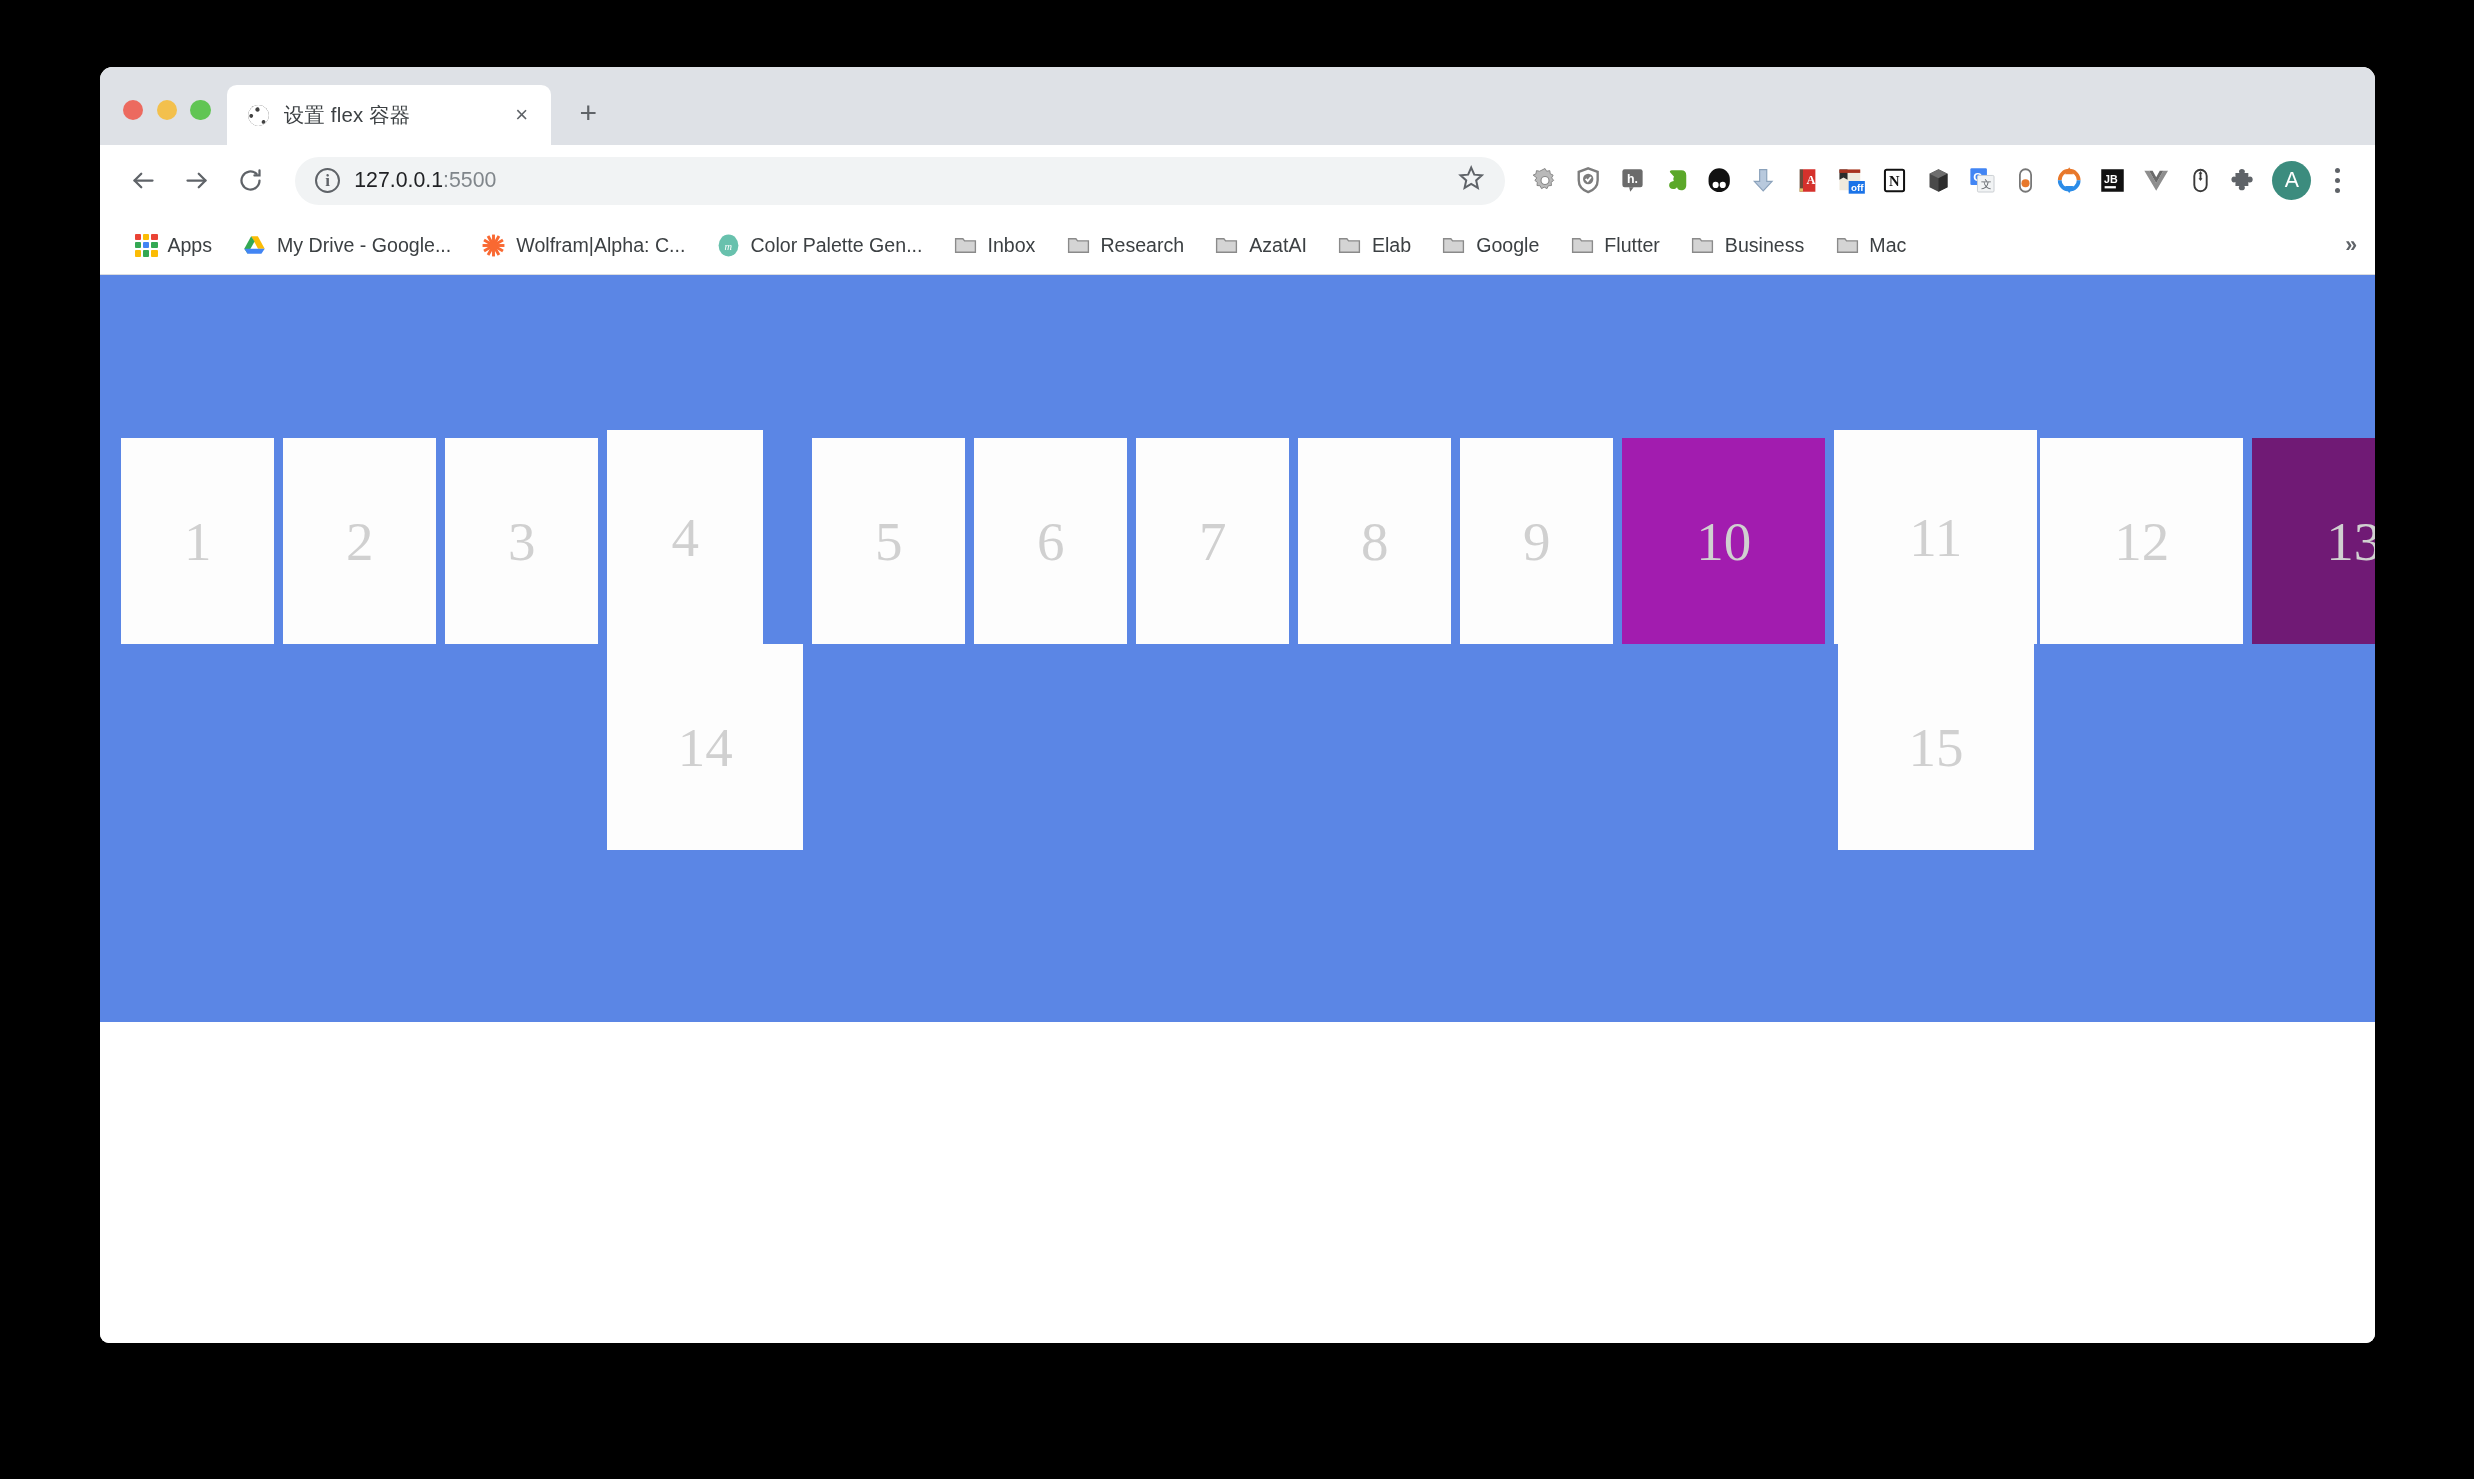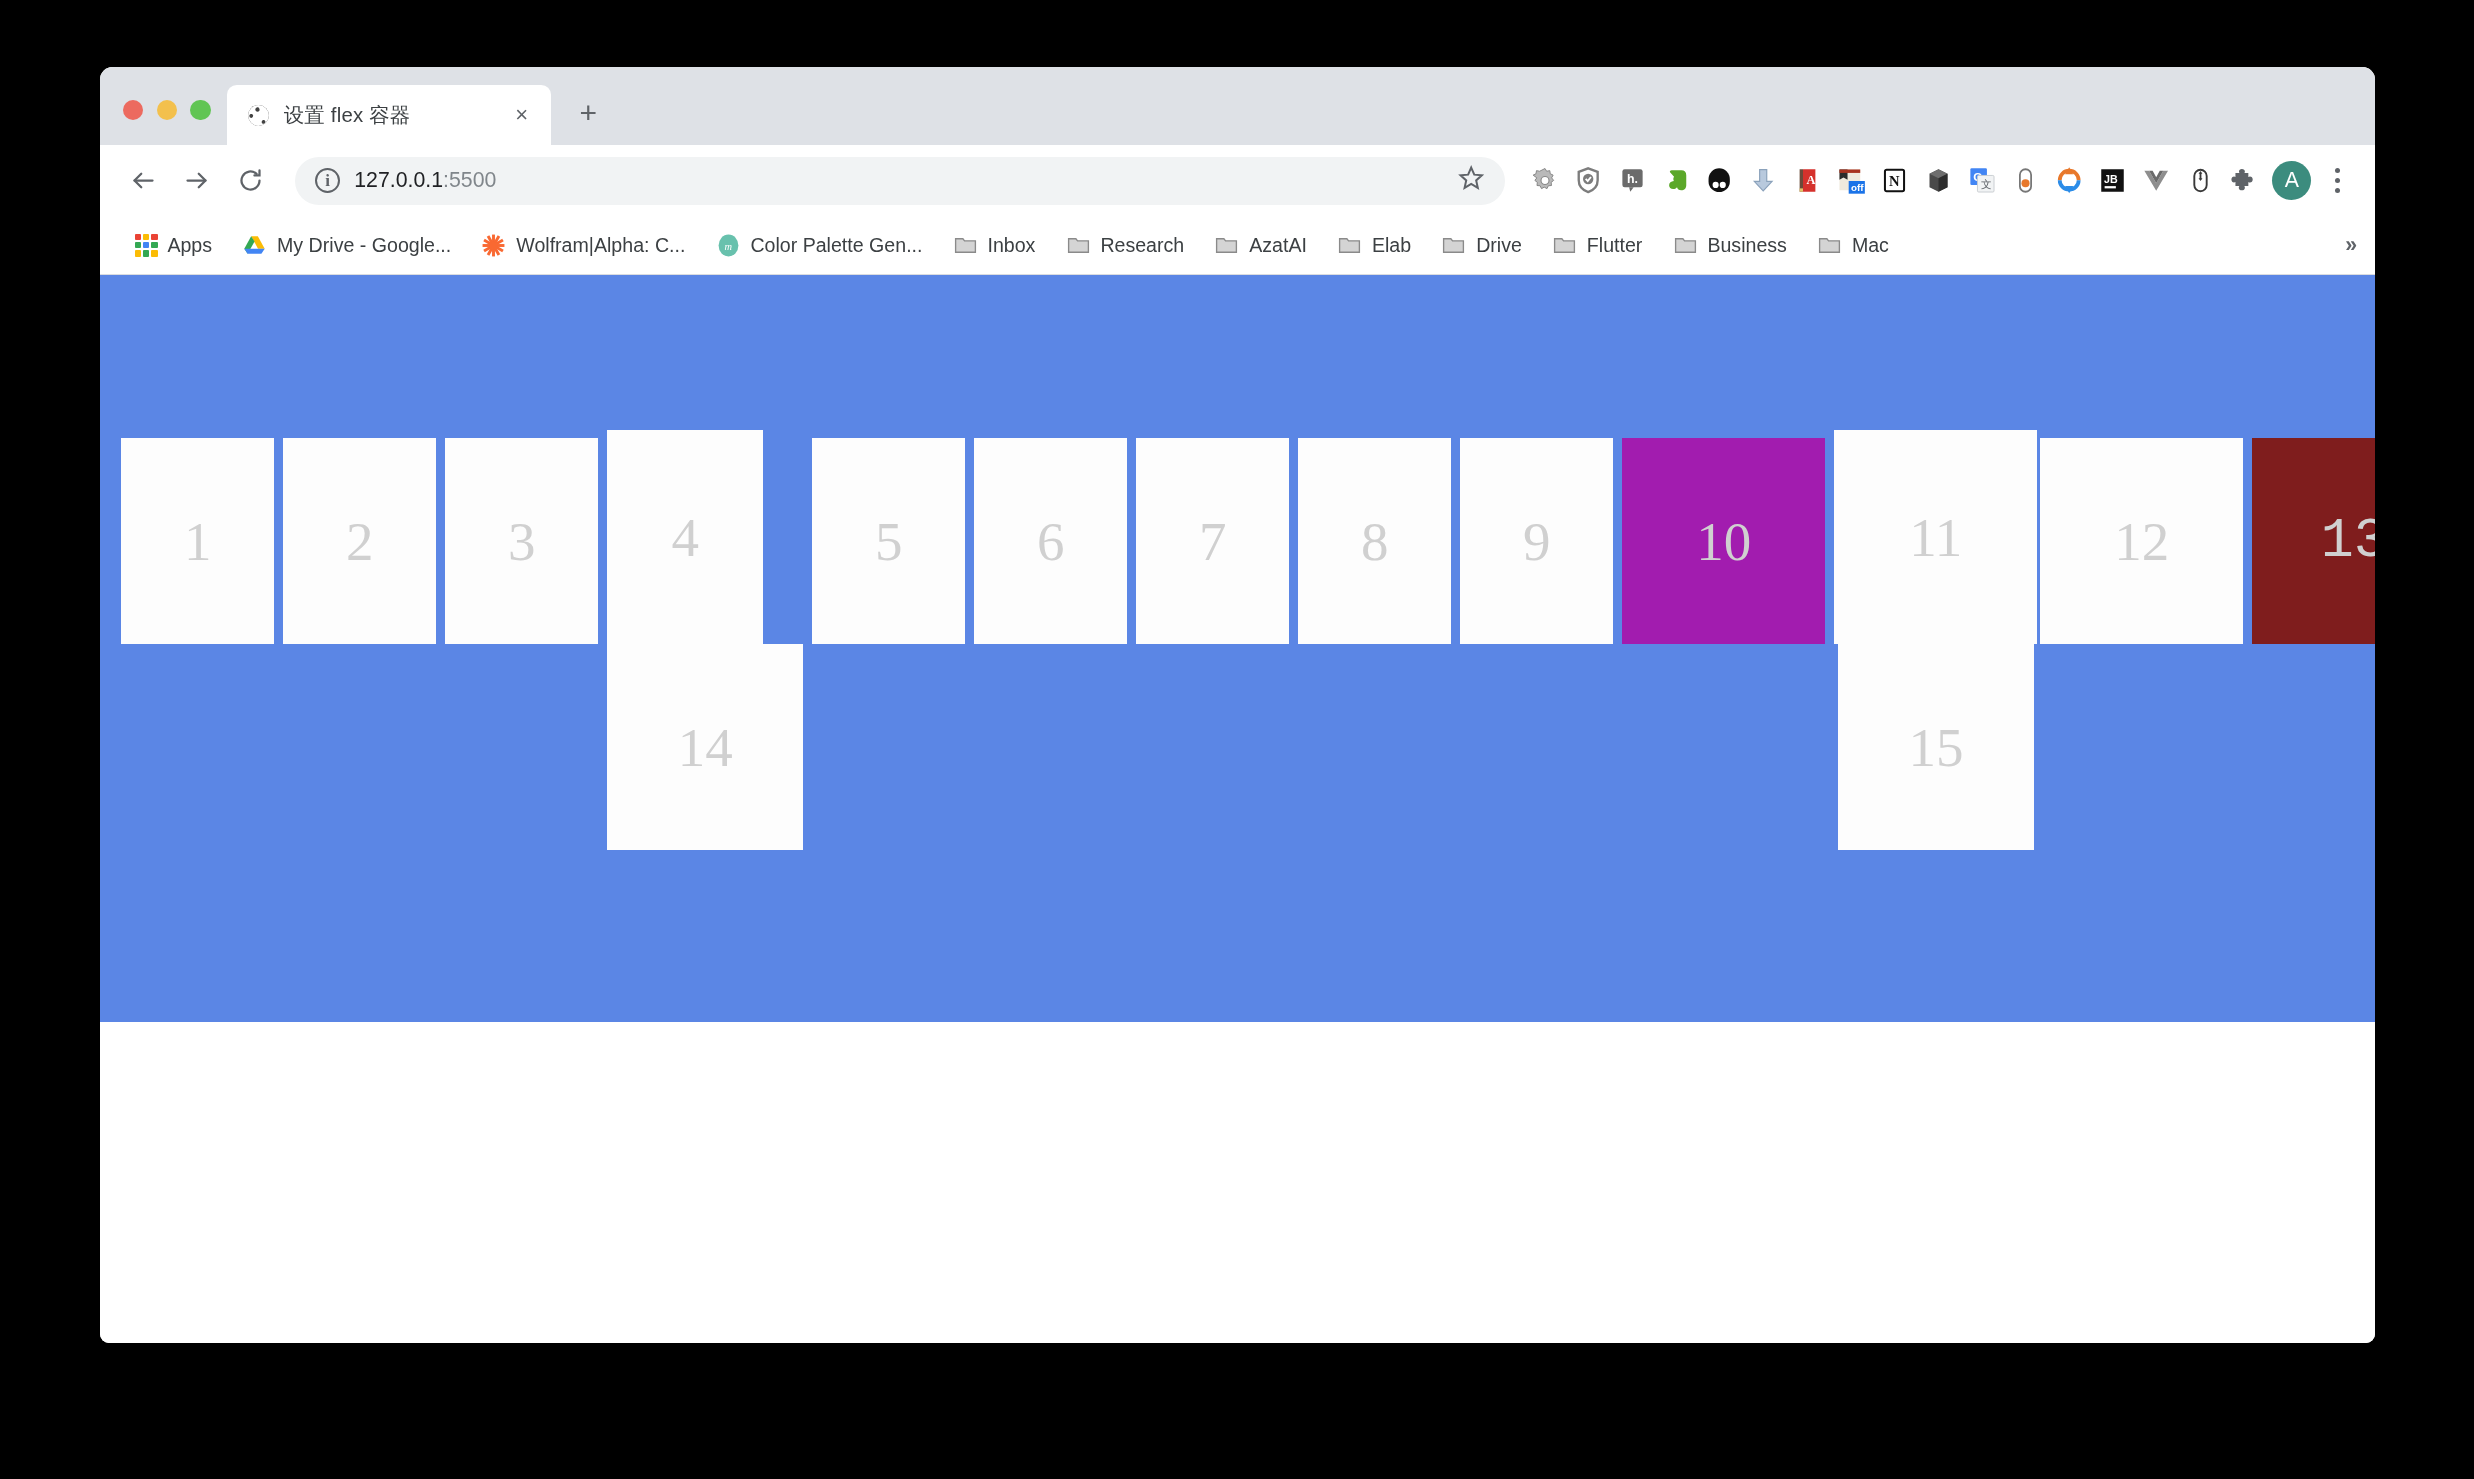--- a/index.html
+++ b/index.html
@@ -463,21 +463,21 @@
       <svg class="bm-ico" viewBox="0 0 24 24">
         <path d="M2.5 5.5h7l1.6 2h10.4v11H2.5z" fill="#d4d4d4" stroke="#8a8a8a" stroke-width="1.3"></path>
       </svg>
       <span>Elab</span>
     </div>
 
     <div class="bm">
       <svg class="bm-ico" viewBox="0 0 24 24">
         <path d="M2.5 5.5h7l1.6 2h10.4v11H2.5z" fill="#d4d4d4" stroke="#8a8a8a" stroke-width="1.3"></path>
       </svg>
-      <span>Drive</span>
+      <span>Google</span>
     </div>
 
     <div class="bm">
       <svg class="bm-ico" viewBox="0 0 24 24">
         <path d="M2.5 5.5h7l1.6 2h10.4v11H2.5z" fill="#d4d4d4" stroke="#8a8a8a" stroke-width="1.3"></path>
       </svg>
       <span>Flutter</span>
     </div>
 
     <div class="bm">
@@ -532,20 +532,20 @@
             <div class="flex-item r1" style="width: 203px; left: 0px; background: #a21caf; color: rgb(208, 208, 208);">10</div>
           </div>
           <div class="col" style="width: 203px; margin-right: 3px;">
             <div class="flex-item r1 tall" style="width: 203px; left: 0px; background: rgb(253, 253, 253); color: rgb(208, 208, 208);">11</div>
             <div class="flex-item r2" style="width: 196px; left: 3.6px; background: rgb(253, 253, 253); color: rgb(208, 208, 208);">15</div>
           </div>
           <div class="col" style="width: 203px; margin-right: 9px;">
             <div class="flex-item r1" style="width: 203px; left: 0px; background: rgb(253, 253, 253); color: rgb(208, 208, 208);">12</div>
           </div>
           <div class="col" style="width: 203px; margin-right: 0px;">
-            <div class="flex-item r1" style="width: 203px; left: 0px; background: #7f1d1d; color: rgb(208, 208, 208); font-family: Liberation Mono, monospace;">13</div>
+            <div class="flex-item r1" style="width: 203px; left: 0px; background: #701a75; color: rgb(208, 208, 208);">13</div>
           </div>
         </div>
     </div>
   </div>
 
 </div>
 
 
 </body></html>

